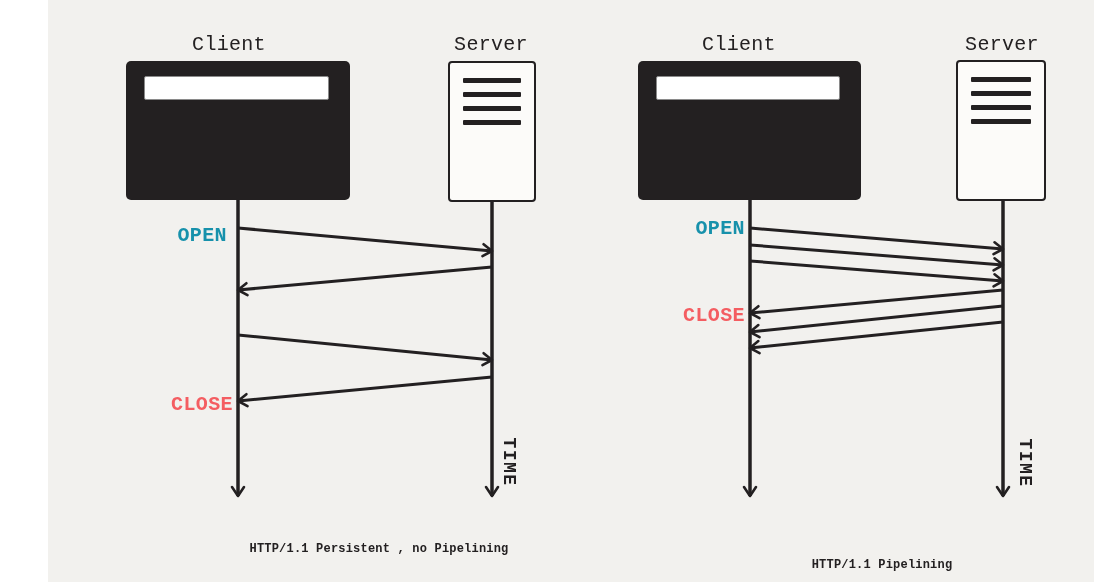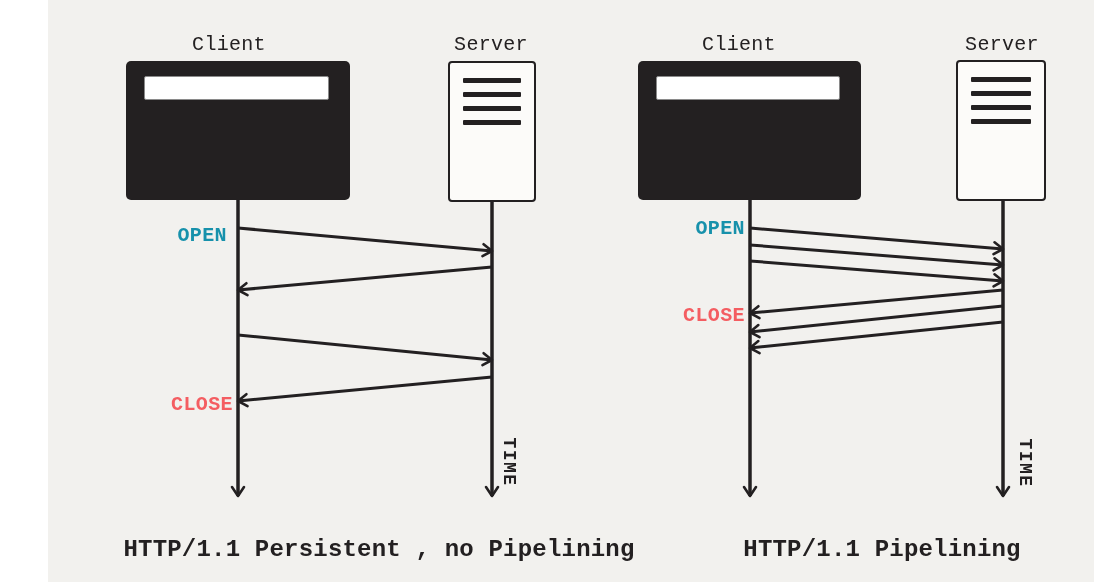--- a/index.html
+++ b/index.html
@@ -31,21 +31,21 @@
     padding:15px 13px 0 13px;
     display:flex;flex-direction:column;gap:9px;
   }
   .srv-bar{height:5px;background:var(--ink,#232021);border-radius:1px;}
   .label{position:absolute;white-space:nowrap;color:var(--ink,#232021);}
   .name{font-size:20px;font-weight:400;letter-spacing:.3px;}
   .signal{font-size:20px;font-weight:700;letter-spacing:.4px;}
   .signal.open{color:var(--open,#1791ab);text-align:right;}
   .signal.close{color:var(--close,#f45d61);text-align:center;}
   .time{font-size:18px;font-weight:700;letter-spacing:1.5px;}
-  .caption{font-size:24px;font-weight:700;letter-spacing:.2px;text-align:center;}
+  .caption{font-size:12px;font-weight:700;letter-spacing:.2px;text-align:center;}
 </style>
 </head>
 <body>
 
 <div class="stage" style="--bg: #f2f1ee; --ink: #232021; --open: #1791ab; --close: #f45d61; --paper: #fcfbf9;">
 
   <svg id="lines" width="1094" height="582">
     <defs>
       <marker id="arr" markerUnits="userSpaceOnUse" markerWidth="20" markerHeight="20" refX="13" refY="10" orient="auto">
         <path d="M4,4 L13,10 L4,16" fill="none" stroke="currentColor" stroke-width="2.6" stroke-linecap="round" stroke-linejoin="round"></path>
@@ -96,15 +96,15 @@
   <div class="box-server" style="left: 908px; top: 60px; width: 90px; height: 141px;">
     <div class="srv-bar"></div>
     <div class="srv-bar"></div>
     <div class="srv-bar"></div>
     <div class="srv-bar"></div>
   </div>
 
   <div class="label signal open" style="left: 697px; top: 228px; transform: translate(-100%, -50%);">OPEN</div>
   <div class="label signal close" style="left: 697px; top: 315px; transform: translate(-100%, -50%);">CLOSE</div>
   <div class="label time" style="left: 977px; top: 463px; transform: translate(-50%, -50%) rotate(90deg);">TIME</div>
-  <div class="label caption" style="left: 834px; top: 549px; transform: translate(-50%, -50%);">HTTP/1.1 Pipelining</div>
+  <div class="label caption" style="left: 834px; top: 565px; transform: translate(-50%, -50%);">HTTP/1.1 Pipelining</div>
 
 </div>
 
 </body></html>

